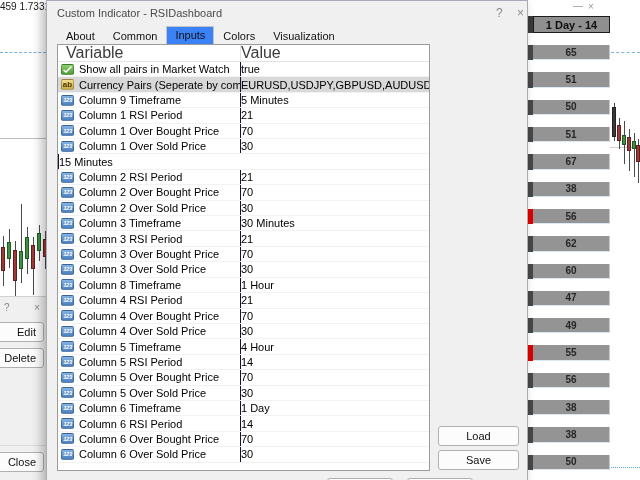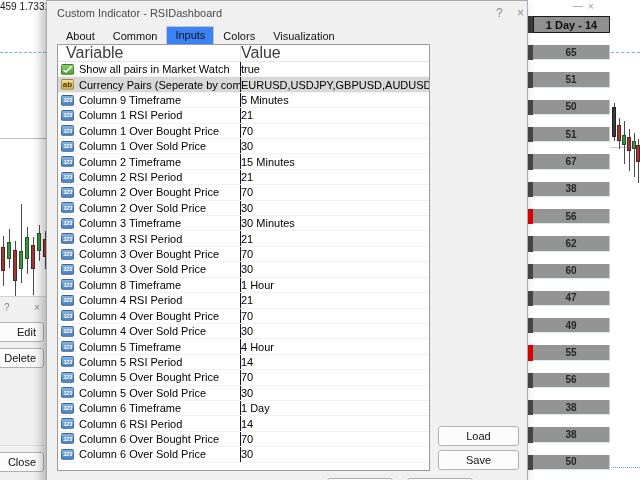--- a/index.html
+++ b/index.html
@@ -310,24 +310,20 @@
           <div class="pval">70</div>
         </div>
         <div class="prow">
           <div class="pvar">
             <div class="picon i123">123</div>
             <div>Column 1 Over Sold Price</div>
           </div>
           <div class="pval">30</div>
         </div>
         <div class="prow">
-          <div class="pvar">
-            <div class="picon i123">123</div>
-            <div>Column 2 Timeframe</div>
-          </div>
           <div class="pval">15 Minutes</div>
         </div>
         <div class="prow">
           <div class="pvar">
             <div class="picon i123">123</div>
             <div>Column 2 RSI Period</div>
           </div>
           <div class="pval">21</div>
         </div>
         <div class="prow">

